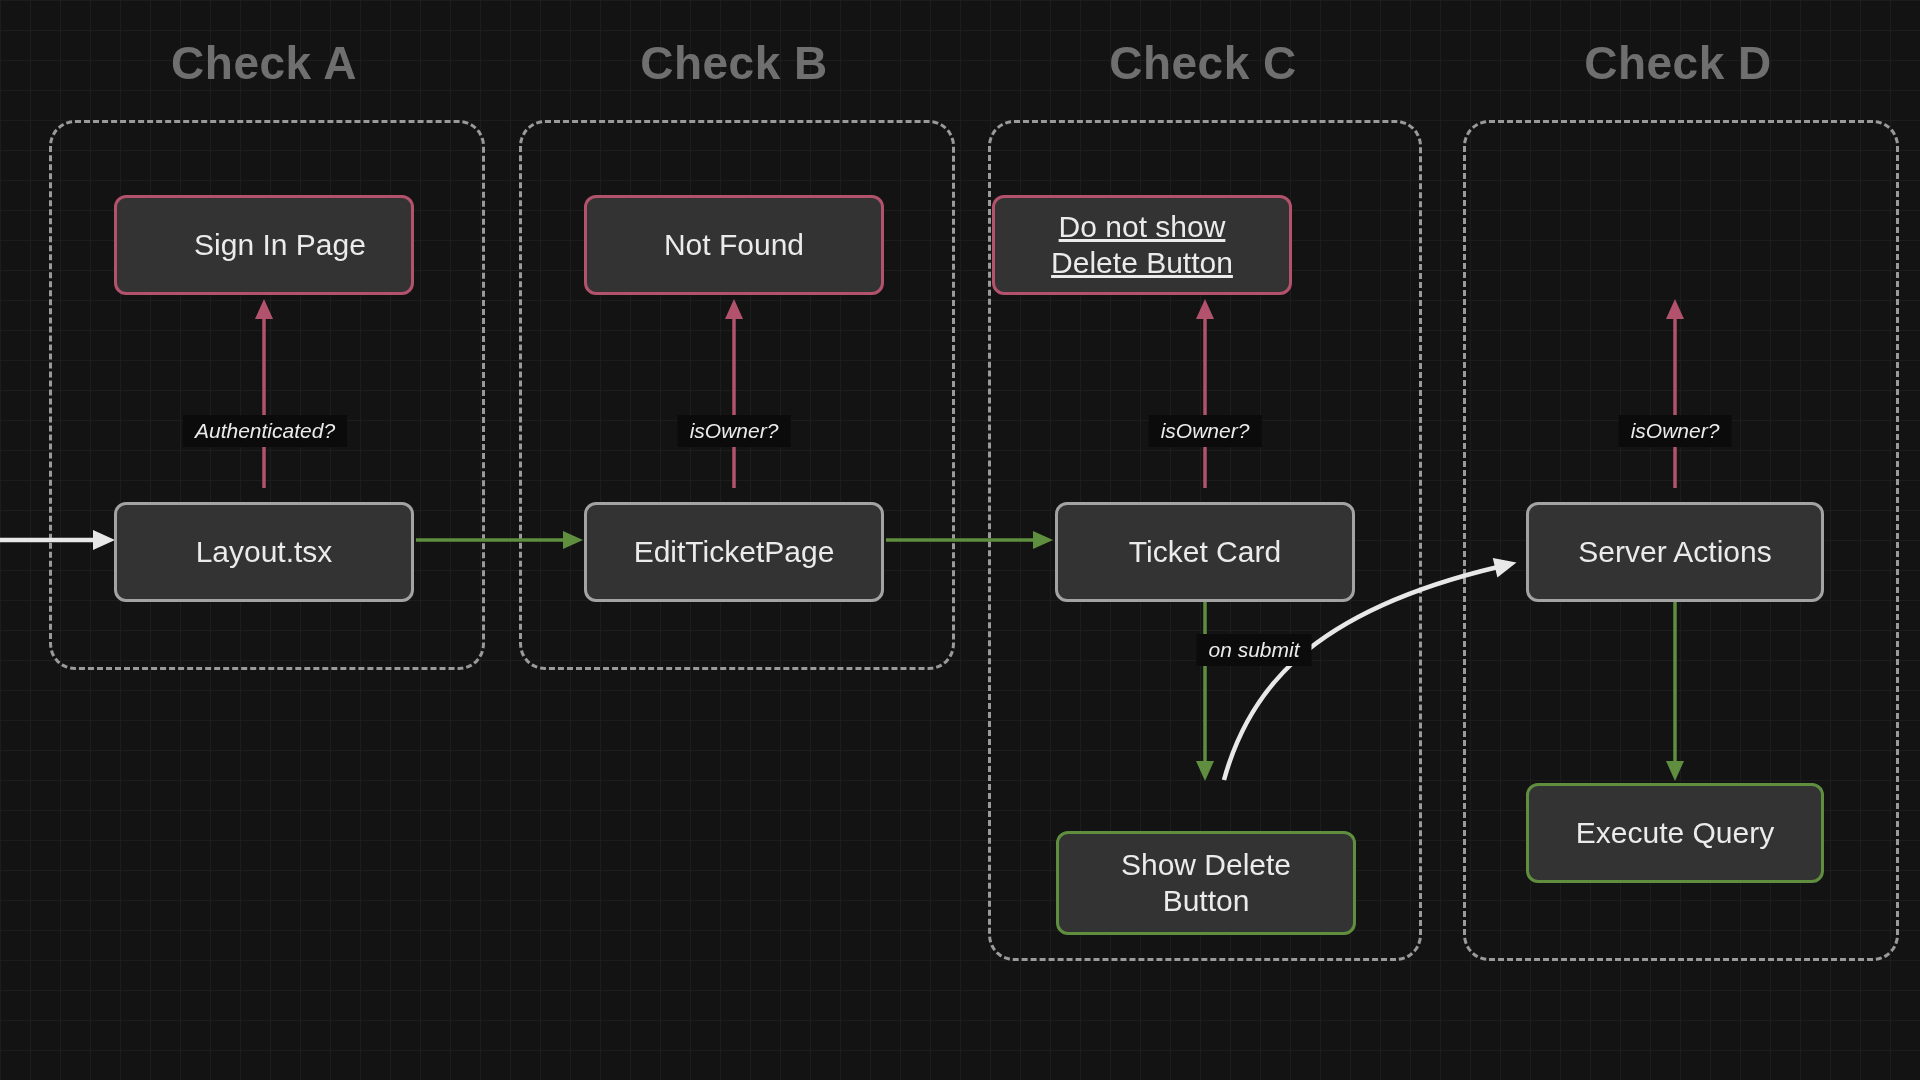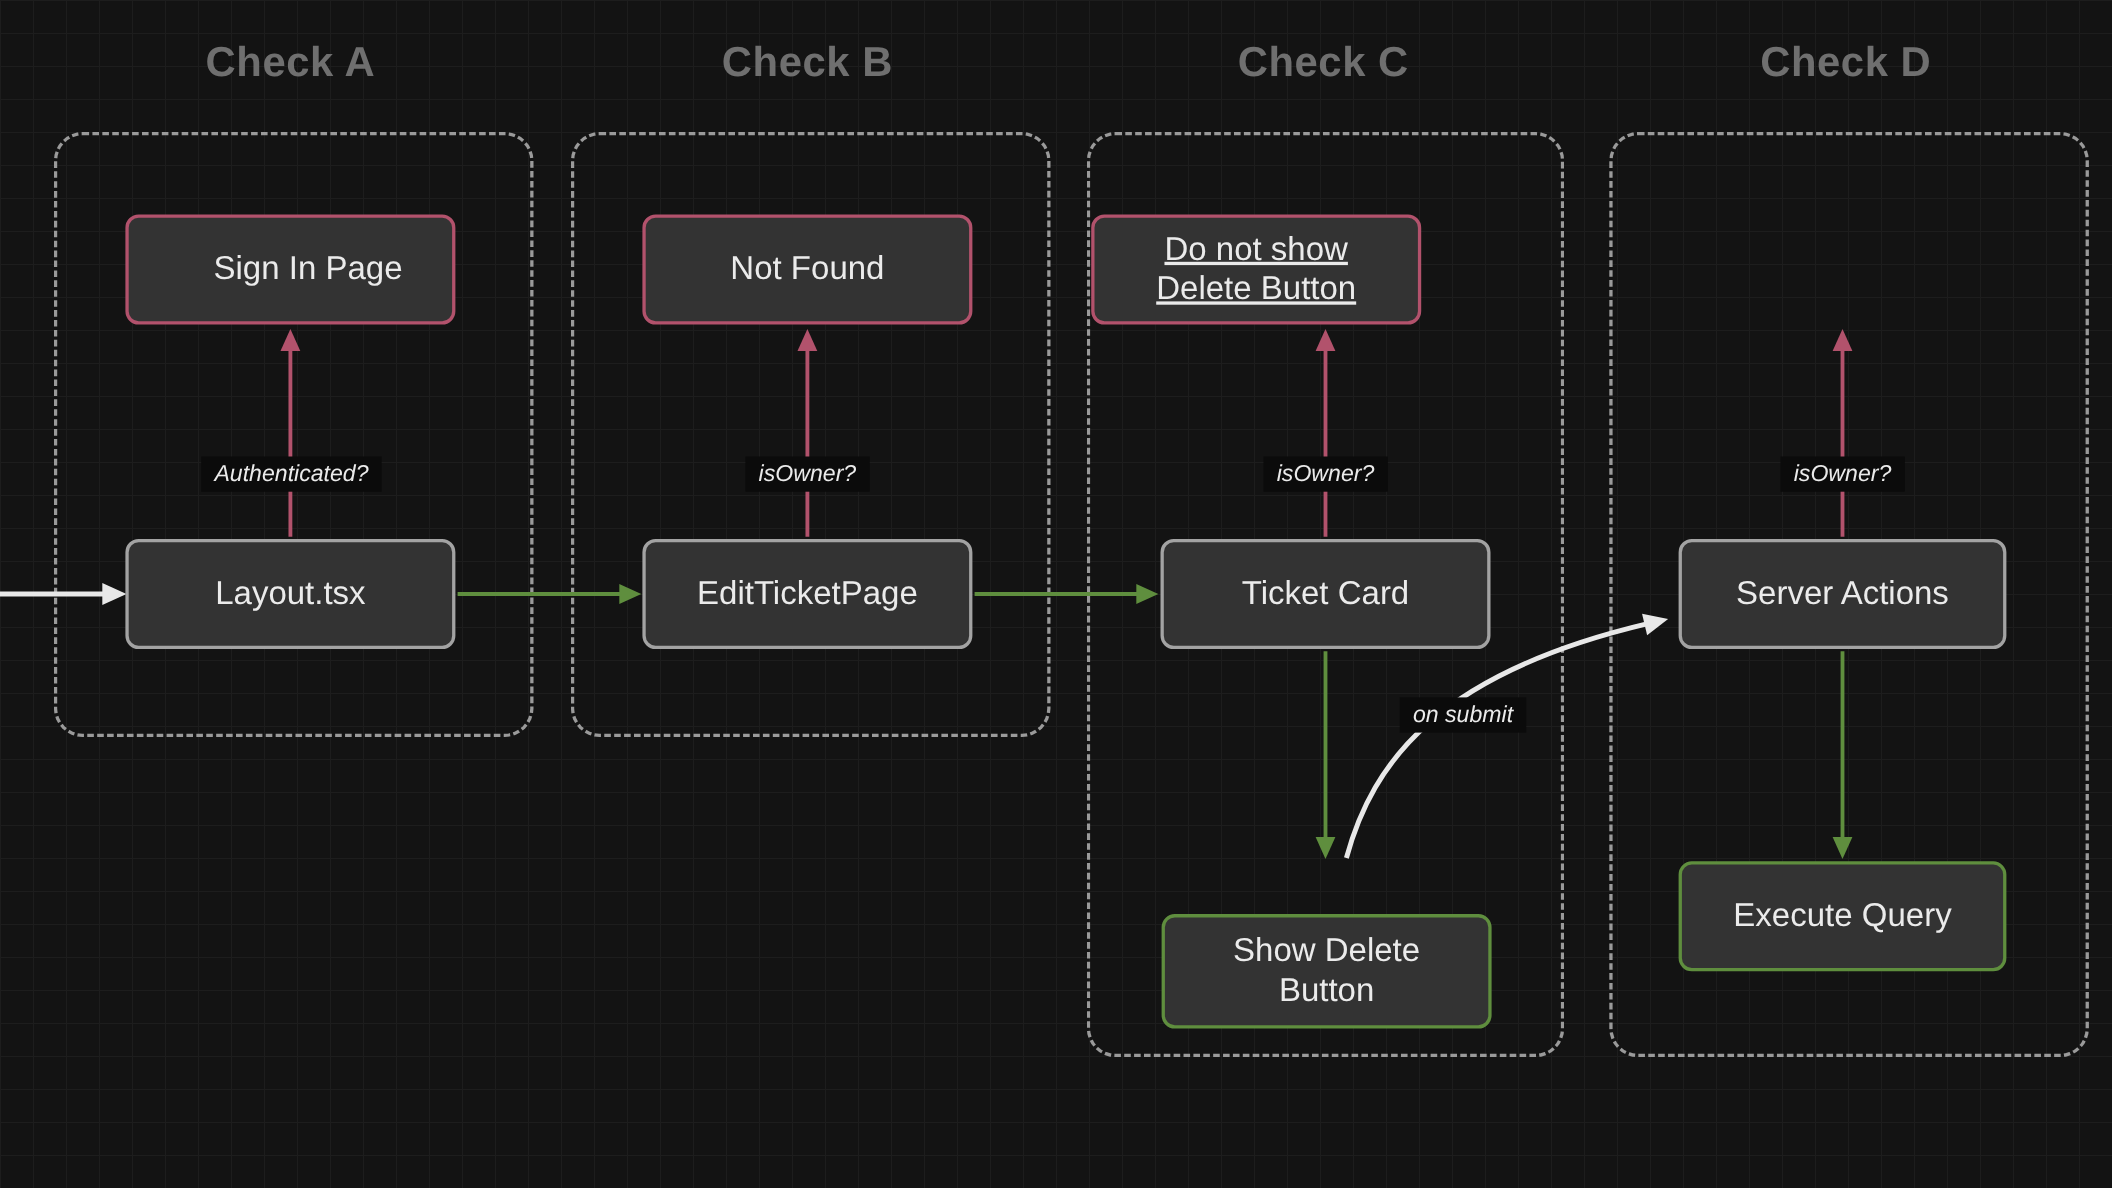--- a/index.html
+++ b/index.html
@@ -12,33 +12,33 @@
     background-size:30px 30px;
     font-family:"Liberation Sans", sans-serif;
   }
   .edges{position:absolute;left:0;top:0;width:1920px;height:1080px;z-index:2;}
   .group{
     position:absolute;border:3px dashed var(--dash-border,#9a9a9a);
     border-radius:26px;z-index:1;
   }
   .col-title{
     position:absolute;transform:translateX(-50%);
-    color:var(--title,#6f6f6f);font-size:38px;font-weight:bold;
+    color:var(--title,#6f6f6f);font-size:46px;font-weight:bold;
     white-space:nowrap;z-index:3;letter-spacing:0.5px;
   }
   .node{
     position:absolute;box-sizing:border-box;border-radius:12px;
     background:var(--node-fill,#333333);
     display:flex;align-items:center;justify-content:center;text-align:center;
     color:var(--node-text,#ebebeb);font-size:30px;line-height:1.2;
     white-space:pre-line;z-index:3;
   }
   .node.pink {border:3.5px solid var(--pink,#b2526c);}
   .node.green{border:3.5px solid var(--green,#5f8e3e);}
-  .node.gray {border:3.5px solid var(--gray-border,#a3a3a3);}
+  .node.gray {border:3.5px solid var(--gray-border,#a3a3a3);margin-top:12px;}
   .edge-label{
     position:absolute;transform:translate(-50%,-50%);
     background:var(--label-bg,#0b0b0b);color:var(--node-text,#ebebeb);
     font-style:italic;font-size:21px;padding:4px 12px;white-space:nowrap;z-index:4;
   }
   .edge-pink {stroke:var(--pink,#b2526c);stroke-width:3.5;fill:none;}
   .edge-green{stroke:var(--green,#5f8e3e);stroke-width:3.5;fill:none;}
   .edge-white{stroke:var(--white-edge,#e8e8e8);stroke-width:4.5;fill:none;}
   .head-pink {fill:var(--pink,#b2526c);}
   .head-green{fill:var(--green,#5f8e3e);}
@@ -98,15 +98,15 @@
   <div class="node green" style="left:1056px;top:783px;width:300px;height:104px;margin-top:48px;">Show Delete
 Button</div>
 
   <div class="node gray" style="left:1526px;top:490px;width:298px;height:100px;">Server Actions</div>
   <div class="node green" style="left:1526px;top:783px;width:298px;height:100px;">Execute Query</div>
 
   <div class="edge-label" style="left:265px;top:431px;">Authenticated?</div>
   <div class="edge-label" style="left:734px;top:431px;">isOwner?</div>
   <div class="edge-label" style="left:1205px;top:431px;">isOwner?</div>
   <div class="edge-label" style="left:1675px;top:431px;">isOwner?</div>
-  <div class="edge-label" style="left:1330px;top:650px;font-style:italic;">on submit</div>
+  <div class="edge-label" style="left:1254px;top:650px;font-style:italic;">on submit</div>
 
 </div>
 
 </body></html>

